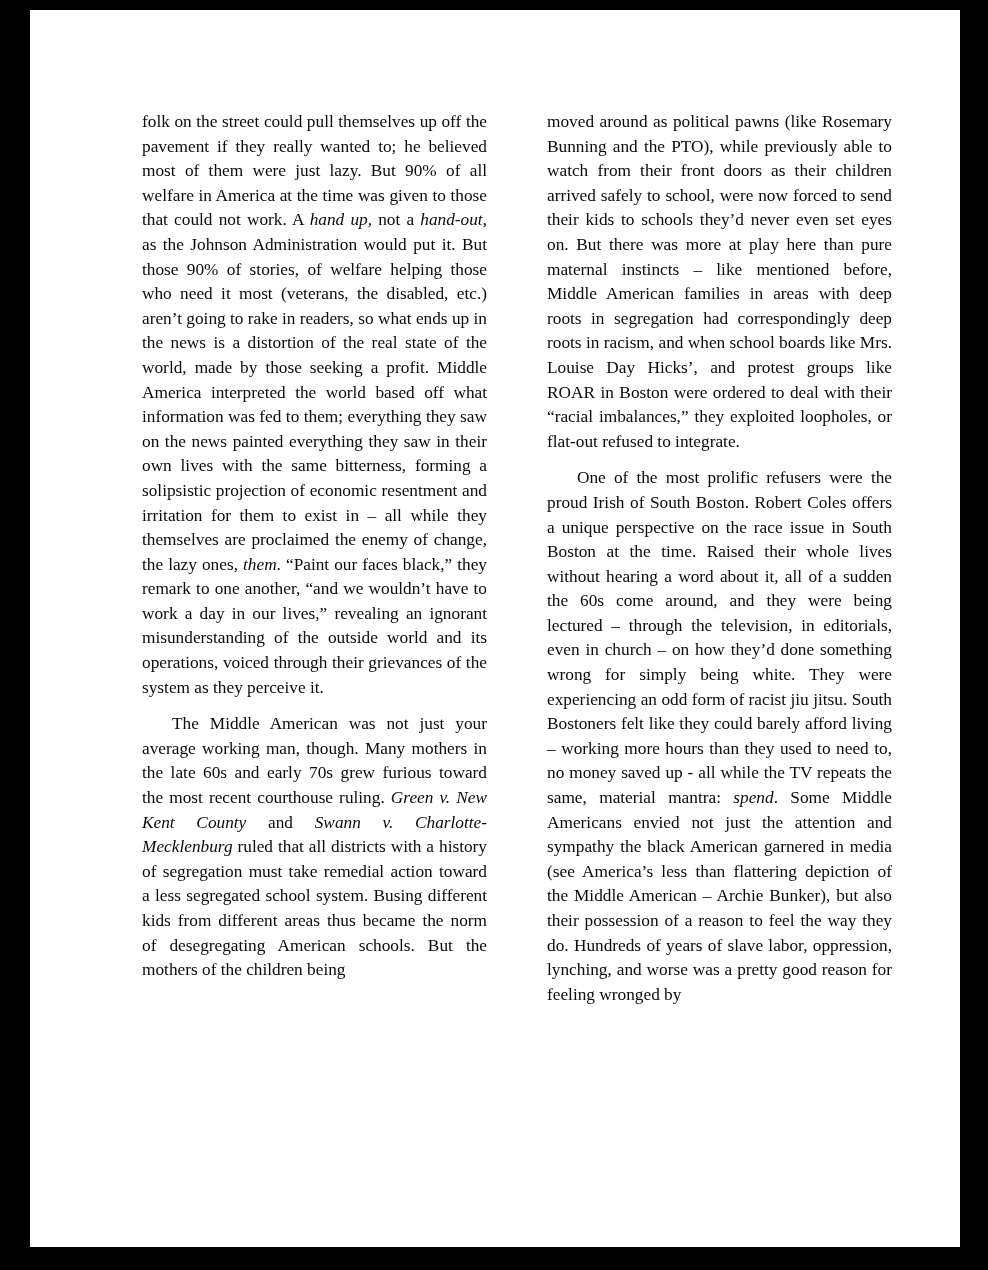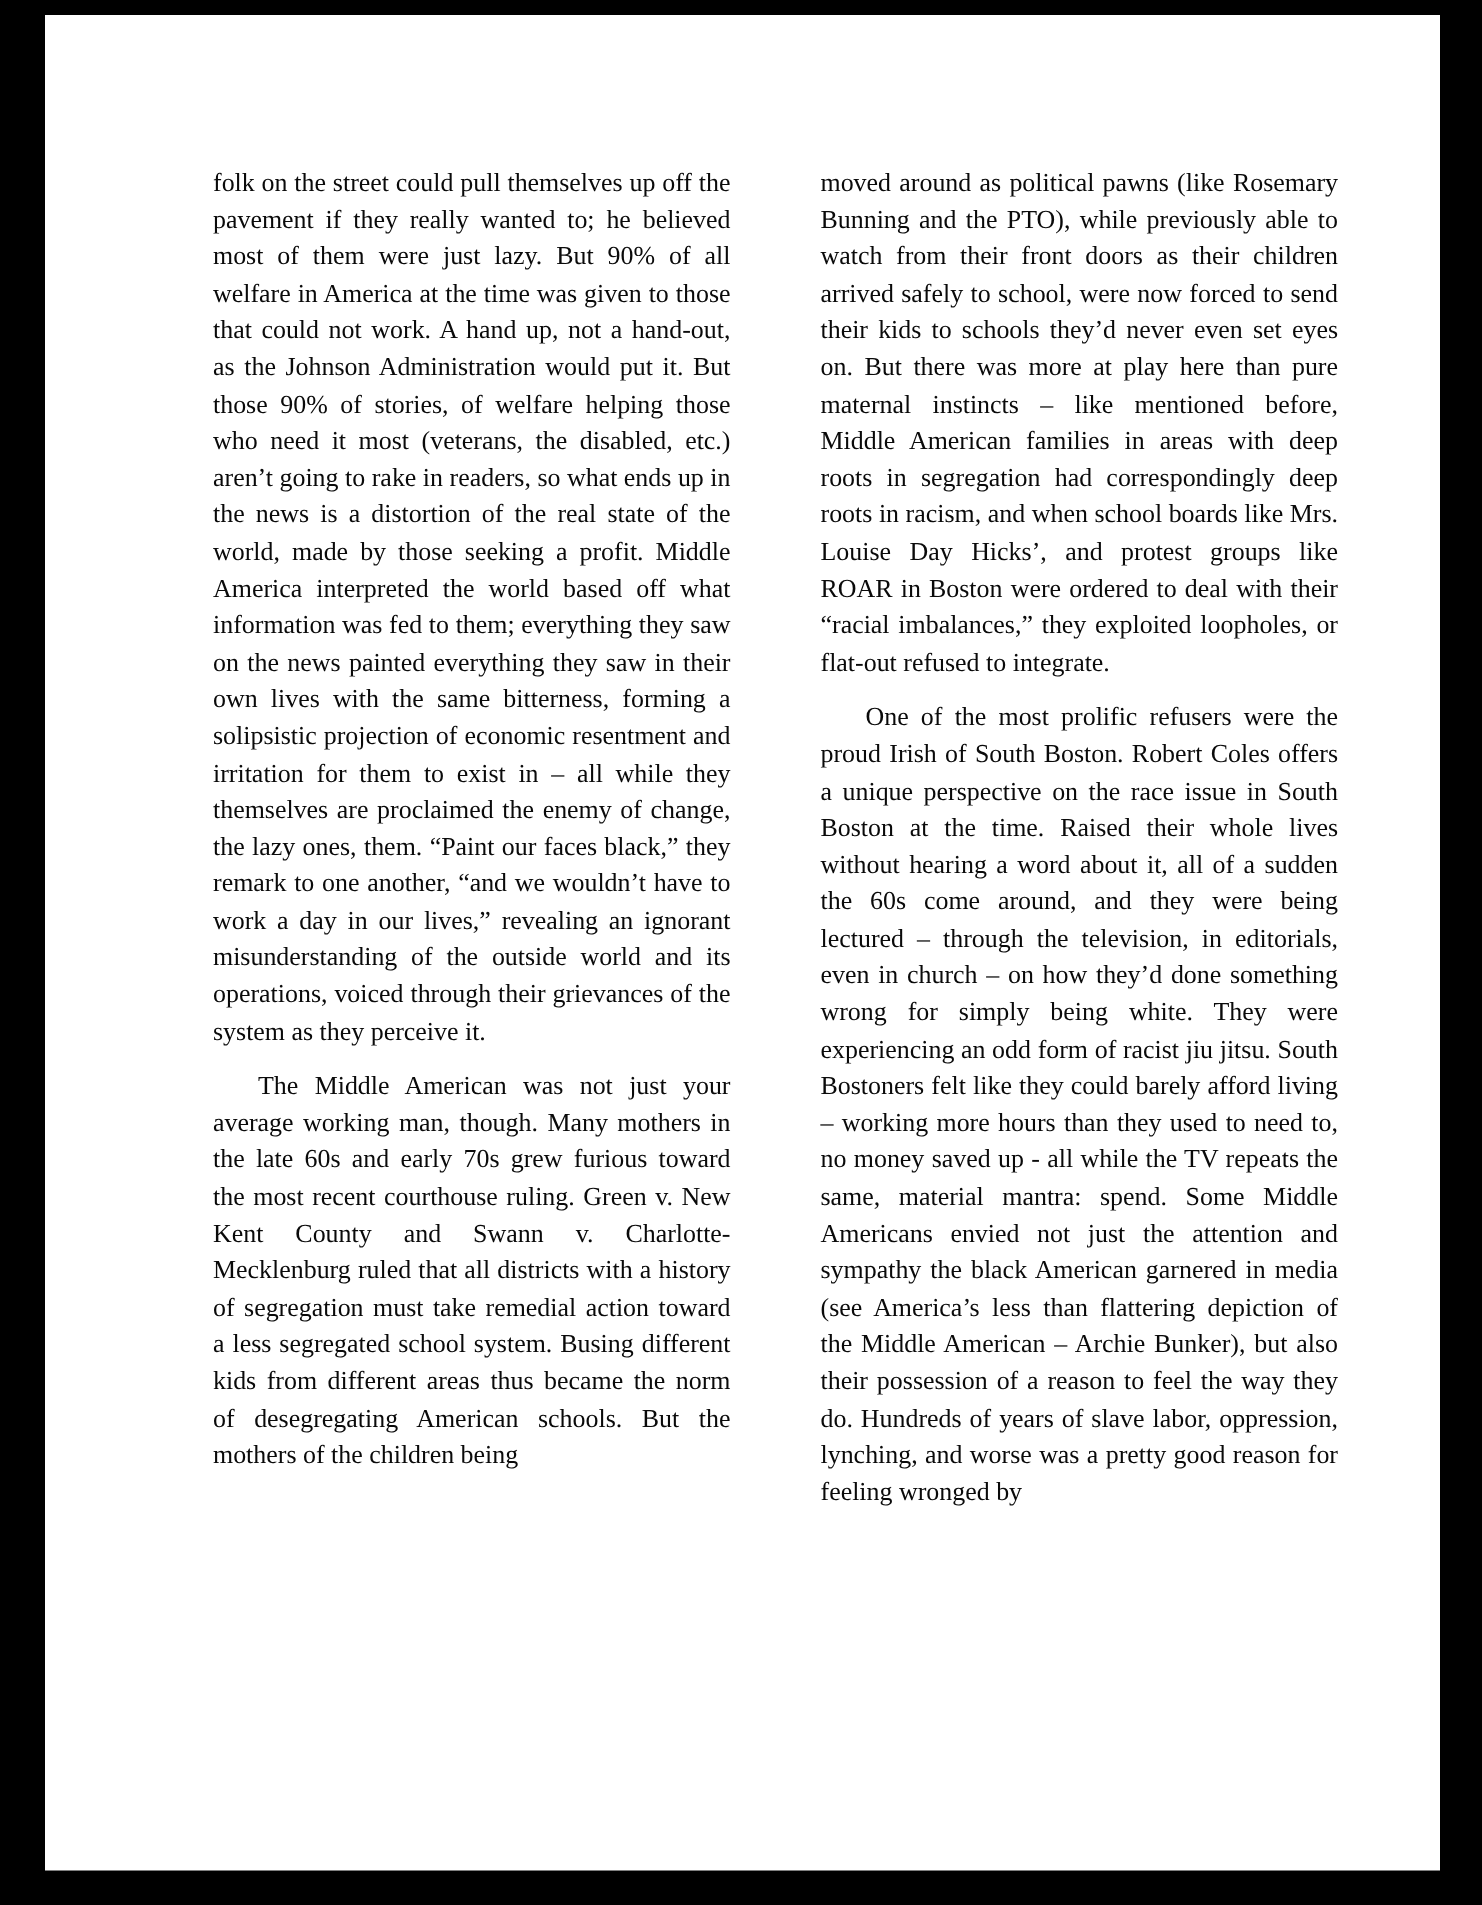--- a/index.html
+++ b/index.html
@@ -40,20 +40,21 @@
     line-height: 24.6px;
     text-align: justify;
     text-justify: inter-word;
     color: #0a0a0a;
     hyphens: none;
   }
   p.indent {
     text-indent: 30px;
   }
   .it {
+    font-style: italic;
   }
 </style>
 </head>
 <body>
 
 <div class="page">
   <div class="paper">
     <div class="columns">
       <div class="col" id="left-col">
           <p><span>folk on the street could pull  themselves up off the pavement if they really wanted to; he believed most of them were just lazy.  But 90% of all welfare in America at the time was given to those that could not work. A </span><span class="it">hand up</span><span>,  not a </span><span class="it">hand-out</span><span>, as the Johnson Administration would put it. But those 90% of stories, of welfare  helping those who need it most (veterans, the disabled, etc.) aren’t going to rake in readers, so  what ends up in the news is a distortion of the real state of the world, made by those seeking a     profit. Middle America interpreted the world based off what information was fed to them;  everything they saw on the news painted everything they saw in their own lives with the same bitterness, forming a solipsistic projection of economic resentment and irritation for them to exist  in – all while they themselves are proclaimed the enemy of change, the lazy ones, </span><span class="it">them</span><span>. “Paint   our faces black,” they remark to one another, “and we wouldn’t have to work a day in our lives,” revealing an ignorant misunderstanding of the outside world and its operations, voiced through   their grievances of the system as they perceive it.</span></p>

